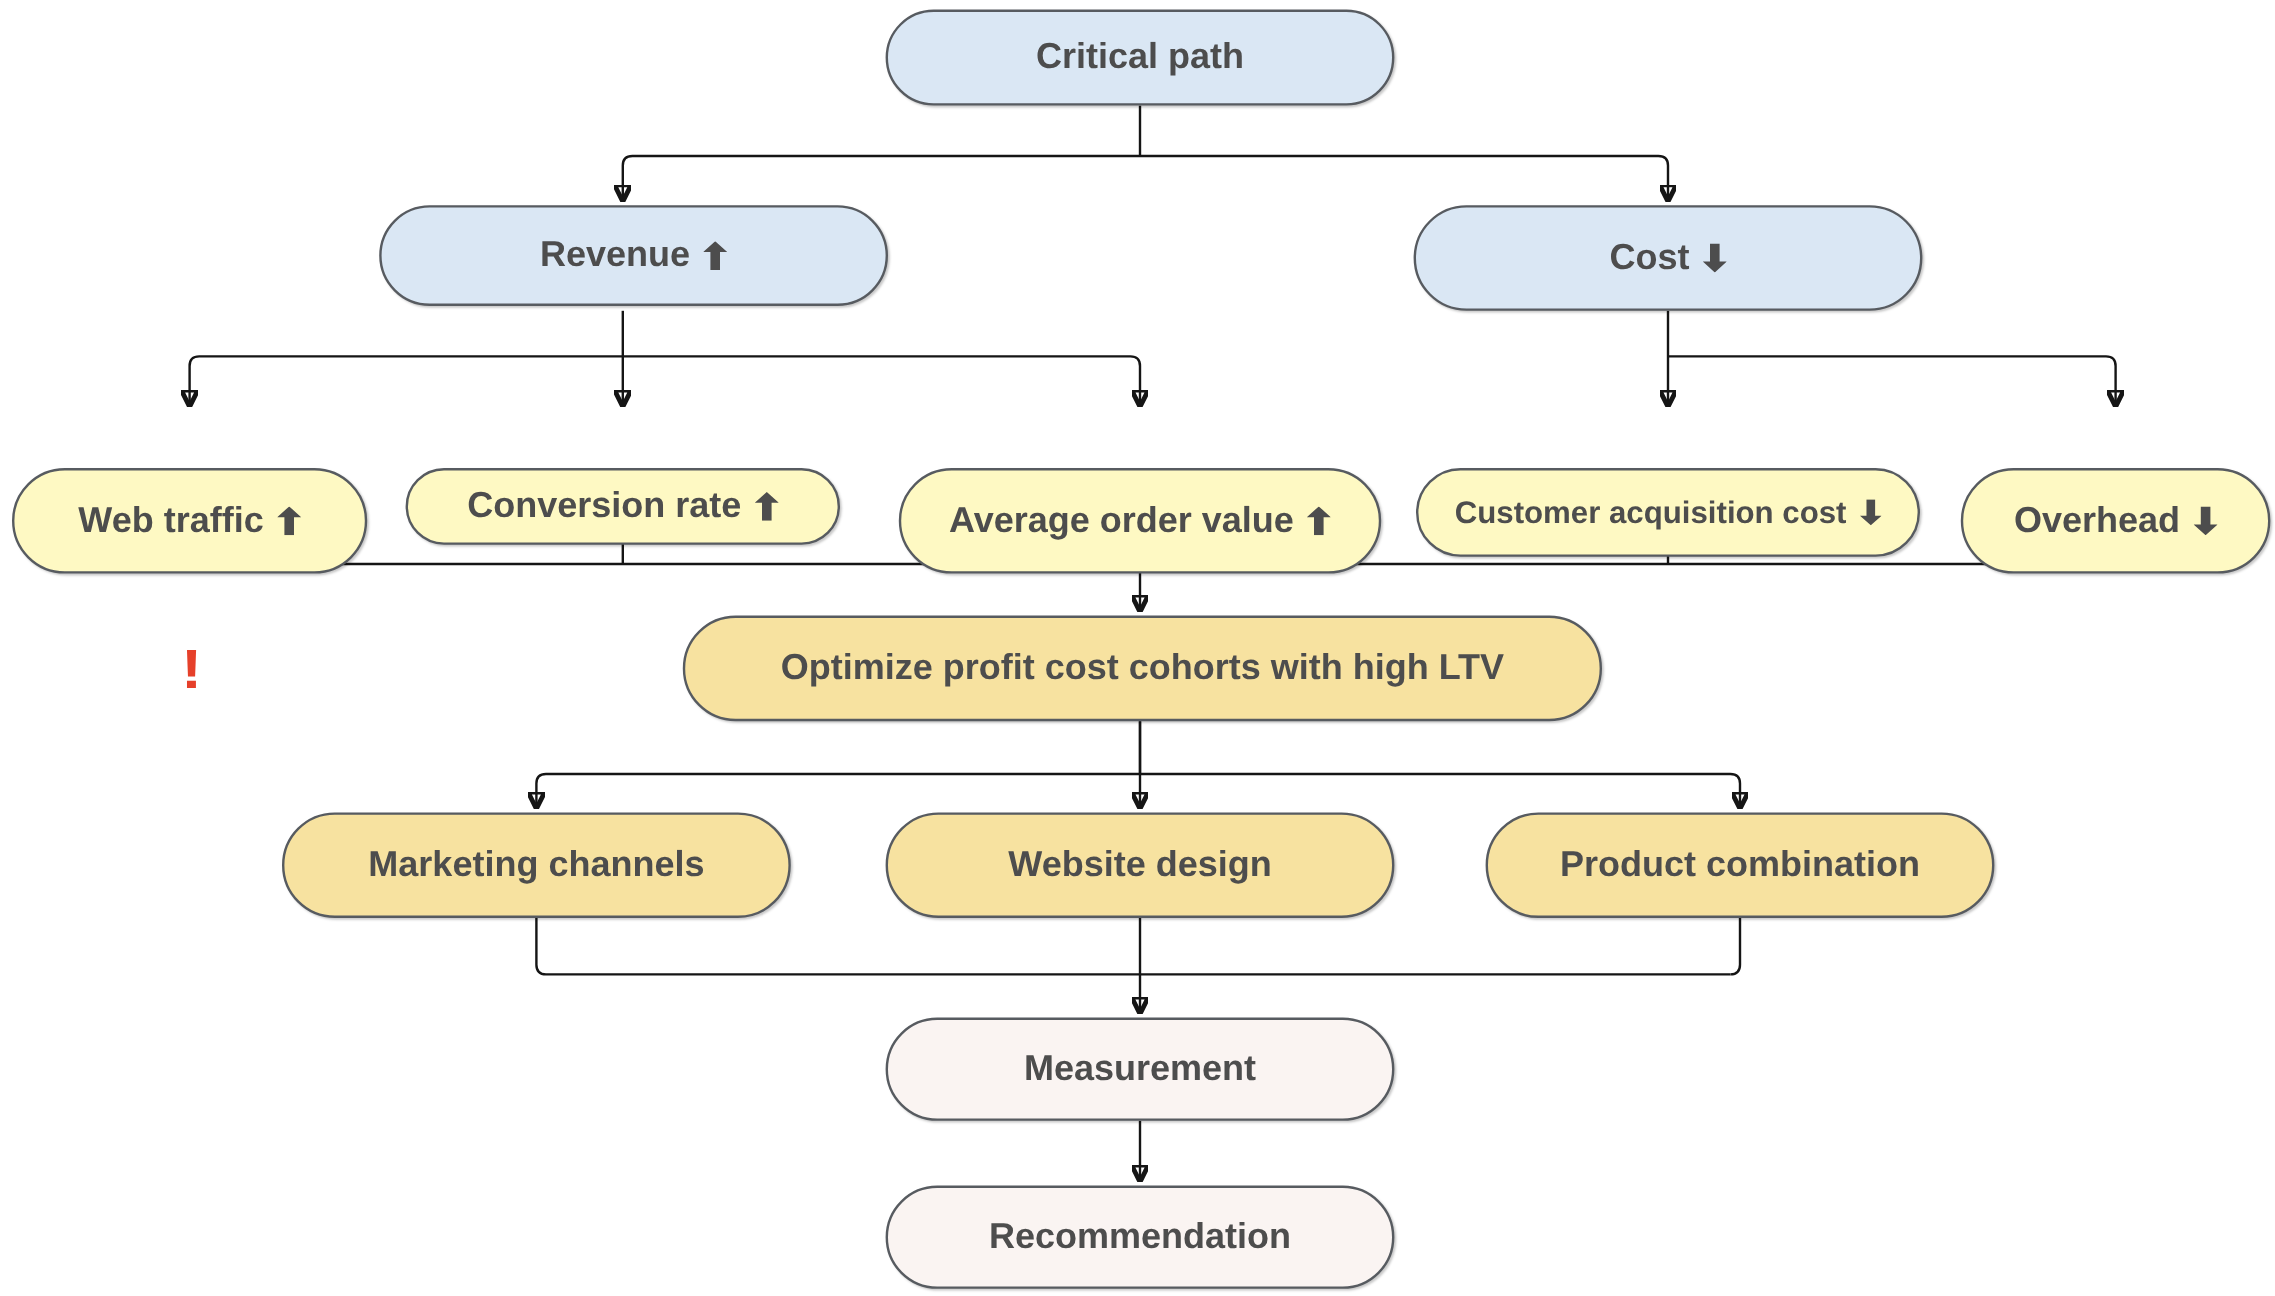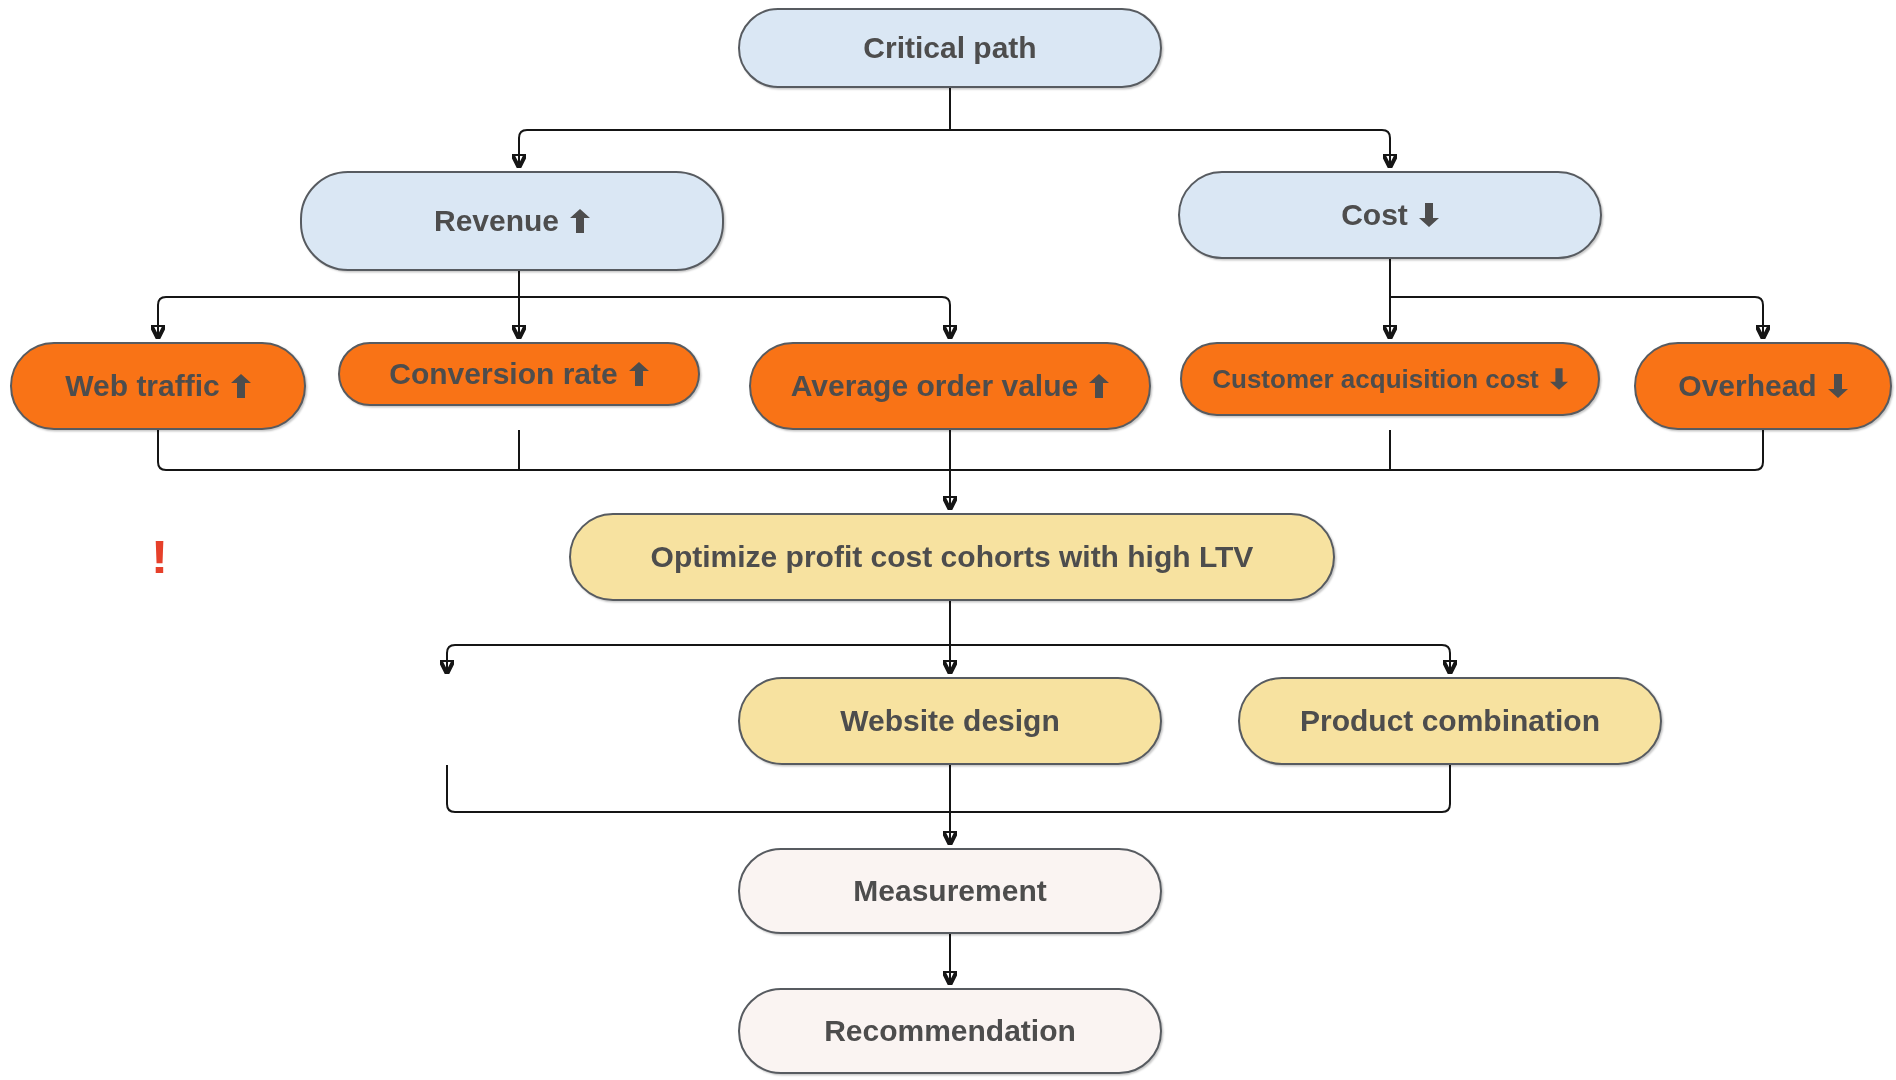--- a/index.html
+++ b/index.html
@@ -19,21 +19,21 @@
     display:flex;align-items:center;justify-content:center;gap:11px;
     border:2.5px solid #575b60;
     border-radius:48px;
     font-weight:bold;
     font-size:30px;
     color:#4d4d4d;
     box-shadow:1.5px 1.5px 2px rgba(0,0,0,0.22);
     white-space:nowrap;
   }
   .node.blue  {background:#dae7f4;}
-  .node.green {background:#f97316;}
+  .node.green {background:#fef9c3;margin-top:48px;}
   .node.yellow{background:#f7e2a0;}
   .node.pink  {background:#faf4f2;}
   .node.small {font-size:26px;}
   .dir{flex:0 0 auto;display:block;}
   .dir path{fill:#4d4d4d;stroke:none;}
   #badge{
     position:absolute;left:152px;top:526px;height:62px;
     display:flex;align-items:center;gap:26px;
     color:#e6402a;
   }
@@ -80,21 +80,21 @@
     <path d="M455,812 H1442"></path>
     <path d="M950,765 V843" marker-end="url(#ah)"></path>
 
     <path d="M950,934 V983" marker-end="url(#ah)"></path>
   </svg>
 
   <div class="node blue" style="left:738px;top:8px;width:424px;height:80px">
     <span>Critical path</span>
   </div>
 
-  <div class="node blue" style="left:300px;top:171px;width:424px;height:100px">
+  <div class="node blue" style="left:316px;top:171px;width:424px;height:84px">
     <span>Revenue</span>
     <svg class="dir" width="20" height="24" viewBox="0 0 20 24">
         <path d="M10,0 L20,9 L14,9 L14,24 L6,24 L6,9 L0,9 Z"></path>
       </svg>
   </div>
   <div class="node blue" style="left:1178px;top:171px;width:424px;height:88px">
     <span>Cost</span>
     <svg class="dir" width="20" height="24" viewBox="0 0 20 24">
         <path d="M10,24 L0,15 L6,15 L6,0 L14,0 L14,15 L20,15 Z"></path>
       </svg>
@@ -132,20 +132,23 @@
   </div>
 
   <div id="badge">
     <span class="bang">!</span>
   </div>
 
   <div class="node yellow" style="left:569px;top:513px;width:766px;height:88px">
     <span>Optimize profit cost cohorts with high LTV</span>
   </div>
 
+  <div class="node yellow" style="left:235px;top:677px;width:424px;height:88px">
+    <span>Marketing channels</span>
+  </div>
   <div class="node yellow" style="left:738px;top:677px;width:424px;height:88px">
     <span>Website design</span>
   </div>
   <div class="node yellow" style="left:1238px;top:677px;width:424px;height:88px">
     <span>Product combination</span>
   </div>
 
   <div class="node pink" style="left:738px;top:848px;width:424px;height:86px">
     <span>Measurement</span>
   </div>

